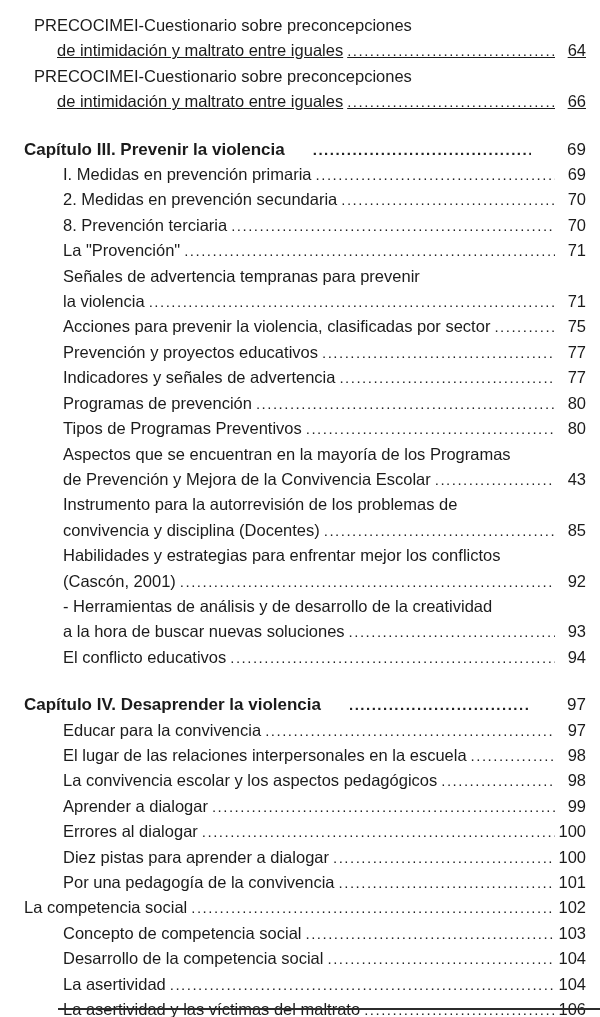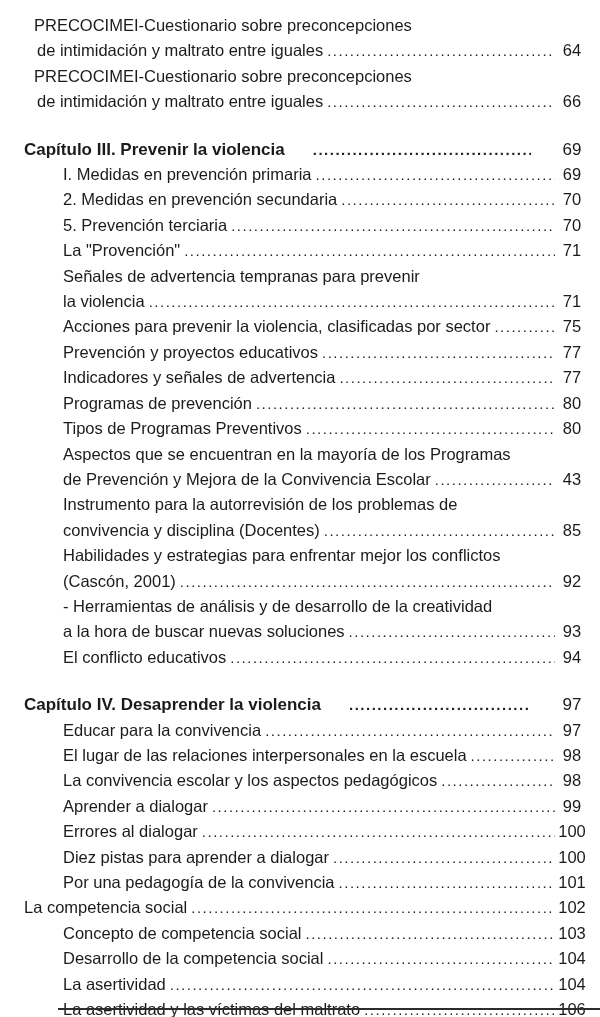--- a/index.html
+++ b/index.html
@@ -30,38 +30,38 @@
     padding-right: 4px;
   }
   .bold .row {
     font-weight: bold;
     font-size: 17px;
     gap: 24px;
   }
   .ind-0 { padding-left: 24px; }
   .ind-1 { padding-left: 34px; }
   .ind-2 { padding-left: 63px; }
-  .ind-3 { padding-left: 37px; }
+  .ind-3 { padding-left: 57px; text-decoration: underline; }
   .title {
     white-space: nowrap;
     flex: 0 0 auto;
   }
   .dots {
     flex: 1 1 auto;
     overflow: hidden;
     white-space: nowrap;
     letter-spacing: 1.5px;
     margin: 0 3px 0 4px;
     color: #222222;
     font-size: 15px;
   }
   .pg {
     flex: 0 0 auto;
     min-width: 28px;
-    text-align: center;
+    text-align: right;
     font-weight: normal;
   }
   .bold .pg { font-weight: normal; }
   .gap {
     height: 22px;
   }
   .bottom-rule {
     position: absolute;
     left: 58px;
     right: 0;
@@ -112,21 +112,21 @@
       </div>
       <div class="entry">
         <div class="row ind-2">
           <span class="title">2. Medidas en prevención secundaria</span>
           <span class="dots">................................................................................................................................................................</span>
           <span class="pg">70</span>
         </div>
       </div>
       <div class="entry">
         <div class="row ind-2">
-          <span class="title">5. Prevención terciaria</span>
+          <span class="title">8. Prevención terciaria</span>
           <span class="dots">................................................................................................................................................................</span>
           <span class="pg">70</span>
         </div>
       </div>
       <div class="entry">
         <div class="row ind-2">
           <span class="title">La "Provención"</span>
           <span class="dots">................................................................................................................................................................</span>
           <span class="pg">71</span>
         </div>

